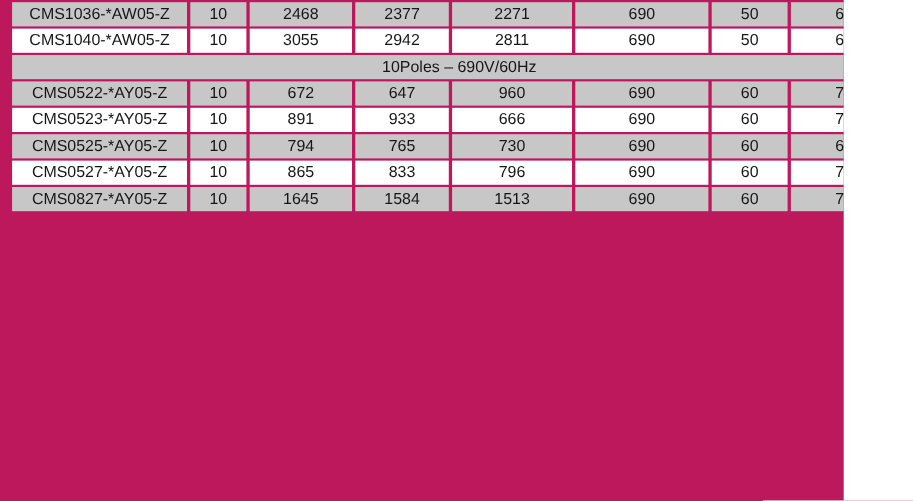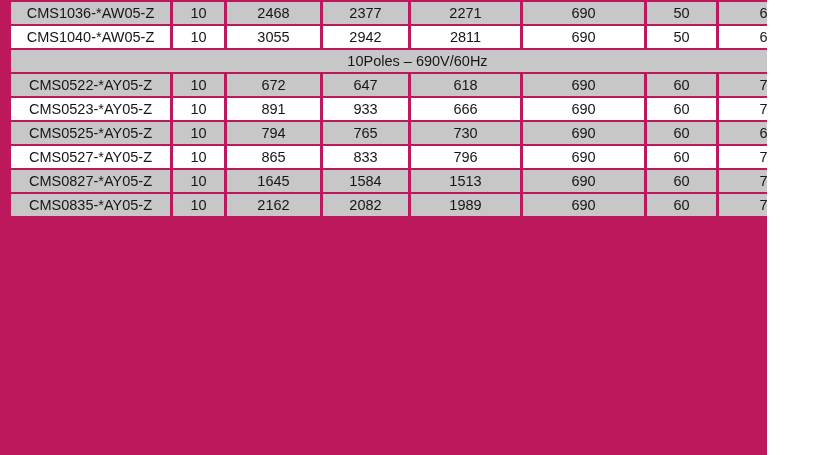--- a/index.html
+++ b/index.html
@@ -80,21 +80,21 @@
           <td>600</td>
         </tr>
         <tr class="shaded">
           <td colspan="8" class="section-cell">10Poles – 690V/60Hz</td>
         </tr>
         <tr class="shaded">
           <td>CMS0522-*AY05-Z</td>
           <td>10</td>
           <td>672</td>
           <td>647</td>
-          <td>618</td>
+          <td>960</td>
           <td>690</td>
           <td>60</td>
           <td>720</td>
         </tr>
         <tr class="">
           <td>CMS0523-*AY05-Z</td>
           <td>10</td>
           <td>891</td>
           <td>933</td>
           <td>666</td>
@@ -125,25 +125,15 @@
         <tr class="shaded">
           <td>CMS0827-*AY05-Z</td>
           <td>10</td>
           <td>1645</td>
           <td>1584</td>
           <td>1513</td>
           <td>690</td>
           <td>60</td>
           <td>720</td>
         </tr>
-        <tr class="shaded">
-          <td>CMS0835-*AY05-Z</td>
-          <td>10</td>
-          <td>2162</td>
-          <td>2082</td>
-          <td>1989</td>
-          <td>690</td>
-          <td>60</td>
-          <td>720</td>
-        </tr>
       </tbody>
   </table>
 </div>
 
 </body></html>

